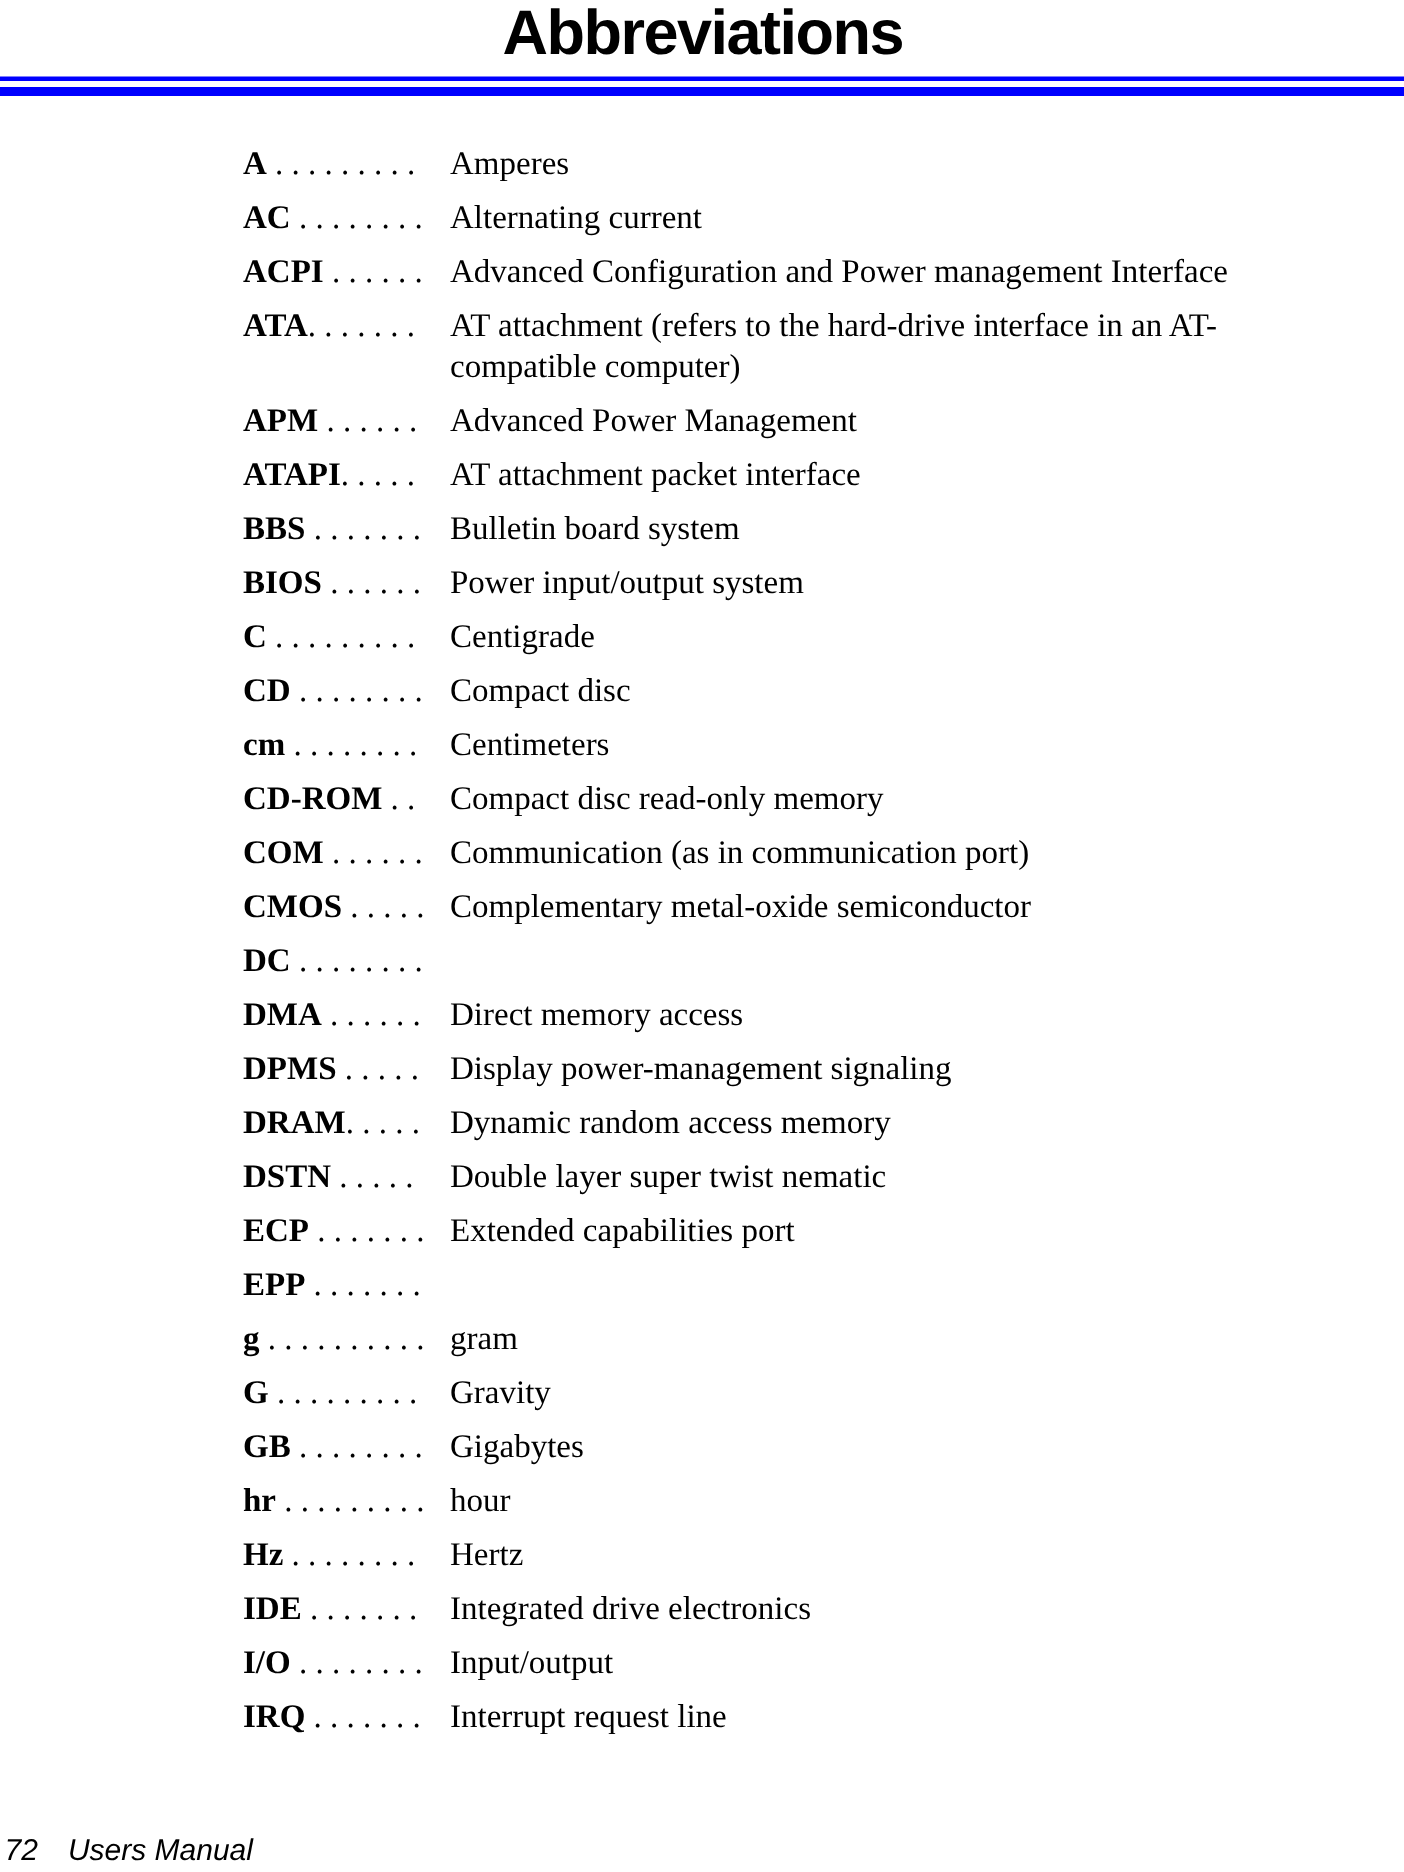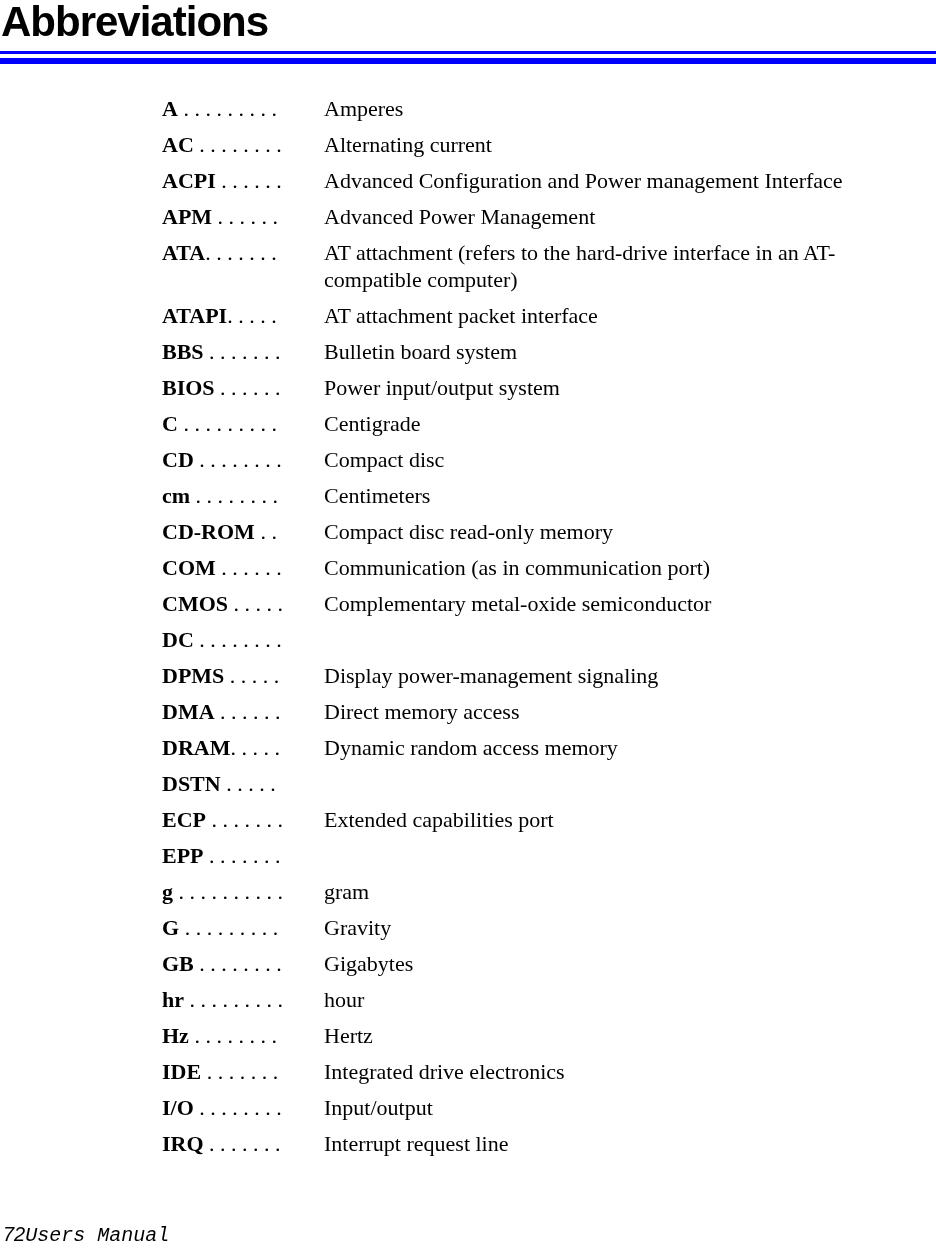--- a/index.html
+++ b/index.html
@@ -13,20 +13,21 @@
     font-family: "Liberation Serif", serif;
     color: #000000;
   }
   .page-title {
     font-family: "Liberation Sans", sans-serif;
     font-weight: bold;
     font-size: 42px;
     line-height: 44px;
     letter-spacing: -1px;
     padding-left: 1px;
+    text-align: center;
   }
   .rule-thin {
     height: 3px;
     margin-top: 7px;
     background: #0000FF;
     width: 936px;
   }
   .rule-thick {
     height: 6px;
     margin-top: 4px;
@@ -48,33 +49,32 @@
     width: 138px;
     white-space: pre;
     overflow: hidden;
   }
   .term { font-weight: bold; }
   .dots { font-weight: normal; }
   .def {
     flex: 1;
     max-width: 600px;
     white-space: pre-line;
-    margin-left: 24px;
   }
   .page-footer {
     position: absolute;
     left: 3px;
     top: 1222px;
     font-family: "Liberation Sans", sans-serif;
     font-style: italic;
     font-size: 20px;
     line-height: 24px;
     white-space: pre;
   }
-  .footer-label { margin-left: 0; font-family: Liberation Mono, monospace; }
+  .footer-label { margin-left: 20px; }
 </style>
 </head>
 <body>
 
 <h1 class="page-title">Abbreviations</h1>
 <div class="rule-thin" style="background: rgb(0, 0, 255);"></div>
 <div class="rule-thick" style="background: rgb(0, 0, 255);"></div>
 
 <div class="abbrev-list" id="abbrev-list">
     <div class="entry">
@@ -83,27 +83,27 @@
     </div>
     <div class="entry">
       <span class="termdots"><span class="term">AC</span><span class="dots"> . . . . . . . .</span></span>
       <span class="def">Alternating current</span>
     </div>
     <div class="entry">
       <span class="termdots"><span class="term">ACPI</span><span class="dots"> . . . . . .</span></span>
       <span class="def">Advanced Configuration and Power management Interface</span>
     </div>
     <div class="entry">
-      <span class="termdots"><span class="term">APM</span><span class="dots"> . . . . . .</span></span>
-      <span class="def">Advanced Power Management</span>
-    </div>
-    <div class="entry">
       <span class="termdots"><span class="term">ATA</span><span class="dots">. . . . . . .</span></span>
       <span class="def">AT attachment (refers to the hard-drive interface in an AT-
 compatible computer)</span>
+    </div>
+    <div class="entry">
+      <span class="termdots"><span class="term">APM</span><span class="dots"> . . . . . .</span></span>
+      <span class="def">Advanced Power Management</span>
     </div>
     <div class="entry">
       <span class="termdots"><span class="term">ATAPI</span><span class="dots">. . . . .</span></span>
       <span class="def">AT attachment packet interface</span>
     </div>
     <div class="entry">
       <span class="termdots"><span class="term">BBS</span><span class="dots"> . . . . . . .</span></span>
       <span class="def">Bulletin board system</span>
     </div>
     <div class="entry">
@@ -131,33 +131,34 @@
       <span class="def">Communication (as in communication port)</span>
     </div>
     <div class="entry">
       <span class="termdots"><span class="term">CMOS</span><span class="dots"> . . . . .</span></span>
       <span class="def">Complementary metal-oxide semiconductor</span>
     </div>
     <div class="entry">
       <span class="termdots"><span class="term">DC</span><span class="dots"> . . . . . . . .</span></span>
     </div>
     <div class="entry">
+      <span class="termdots"><span class="term">DMA</span><span class="dots"> . . . . . .</span></span>
+      <span class="def">Direct memory access</span>
+    </div>
+    <div class="entry">
       <span class="termdots"><span class="term">DPMS</span><span class="dots"> . . . . .</span></span>
       <span class="def">Display power-management signaling</span>
-    </div>
-    <div class="entry">
-      <span class="termdots"><span class="term">DMA</span><span class="dots"> . . . . . .</span></span>
-      <span class="def">Direct memory access</span>
     </div>
     <div class="entry">
       <span class="termdots"><span class="term">DRAM</span><span class="dots">. . . . .</span></span>
       <span class="def">Dynamic random access memory</span>
     </div>
     <div class="entry">
       <span class="termdots"><span class="term">DSTN</span><span class="dots"> . . . . .</span></span>
+      <span class="def">Double layer super twist nematic</span>
     </div>
     <div class="entry">
       <span class="termdots"><span class="term">ECP</span><span class="dots"> . . . . . . .</span></span>
       <span class="def">Extended capabilities port</span>
     </div>
     <div class="entry">
       <span class="termdots"><span class="term">EPP</span><span class="dots"> . . . . . . .</span></span>
     </div>
     <div class="entry">
       <span class="termdots"><span class="term">g</span><span class="dots"> . . . . . . . . . .</span></span>

